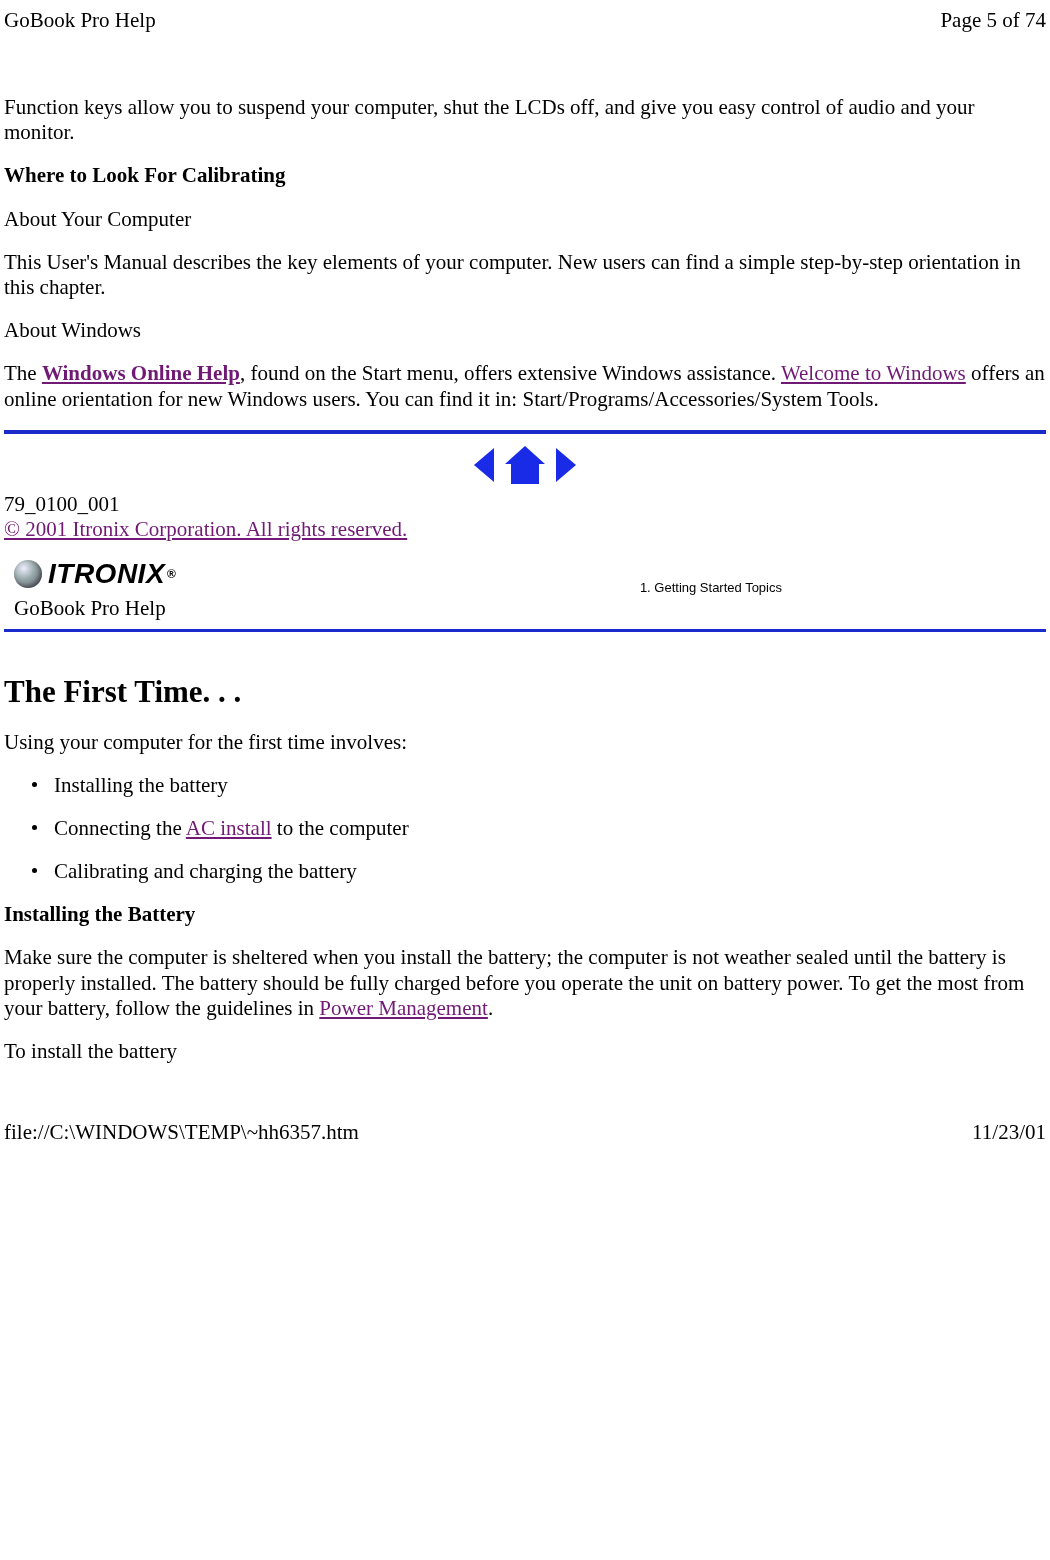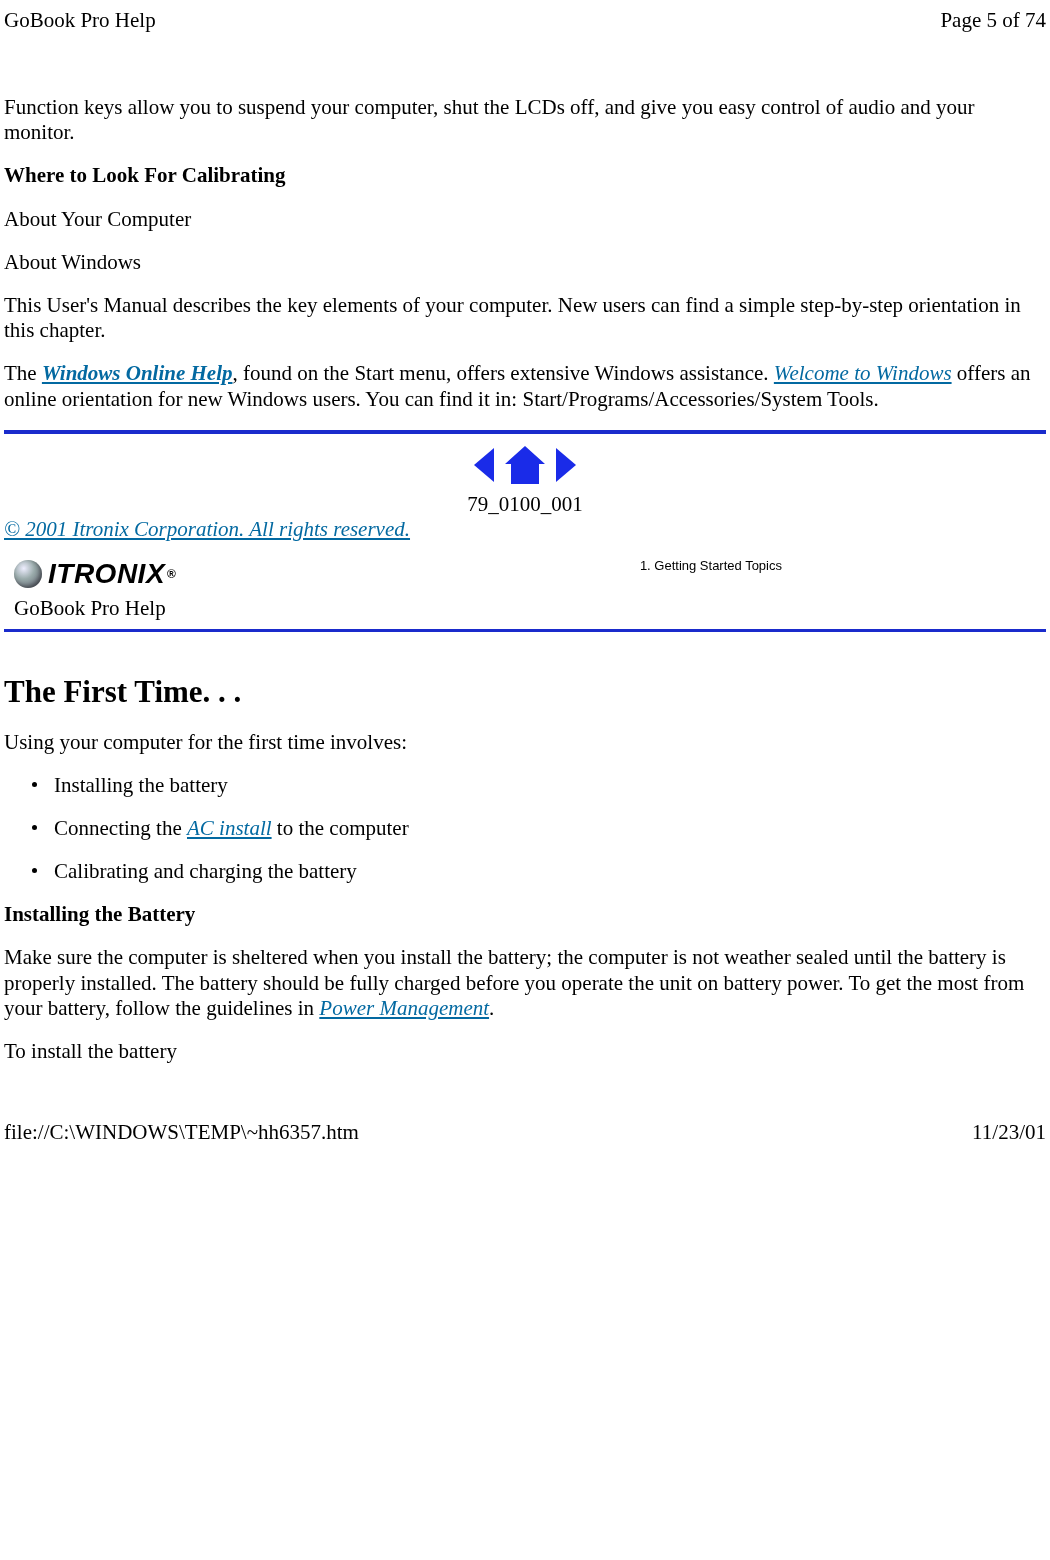--- a/index.html
+++ b/index.html
@@ -22,51 +22,49 @@
     }
     p {
       margin: 0 0 18px 0;
       line-height: 1.2;
     }
     .section-sub {
       font-weight: bold;
       margin: 0 0 18px 0;
     }
     a.blue {
-      color: #0369a1;
+      color: #701a75;
       text-decoration: underline;
-      font-style: italic;
     }
     hr.thick {
       border: none;
       border-top: 4px solid #1a2bcc;
       margin: 12px 0 8px 0;
     }
     hr.thick2 {
       border: none;
       border-top: 3px solid #1a2bcc;
       margin: 6px 0 8px 0;
     }
     .nav-icons {
       text-align: center;
       margin: 10px 0 6px 0;
     }
     .nav-icons svg {
       vertical-align: middle;
     }
     .doc-id {
       margin: 4px 0 0 0;
-      text-align: center;
     }
     .copyright-line {
       margin: 0 0 10px 0;
     }
     .logo-row {
       display: flex;
-      align-items: flex-start;
+      align-items: center;
       justify-content: space-between;
       padding: 6px 4px 2px 10px;
     }
     .logo-block {
       display: flex;
       flex-direction: column;
     }
     .itronix-logo {
       display: flex;
       align-items: center;
@@ -145,23 +143,23 @@
 </div>
 
 <div class="content">
   <div style="height:56px"></div>
   <p>Function keys allow you to suspend your computer, shut the LCDs off, and give you easy control of audio and your monitor.</p>
 
   <p class="section-sub">Where to Look For Calibrating</p>
 
   <p>About Your Computer</p>
 
+  <p>This User's Manual describes the key elements of your computer. New users can find a simple step-by-step orientation in this chapter.</p>
+
   <p>About Windows</p>
-
-  <p>This User's Manual describes the key elements of your computer. New users can find a simple step-by-step orientation in this chapter.</p>
 
   <p>
     <span>The </span><a href="#" class="blue" style="font-weight:bold">Windows Online Help</a><span>, found on the Start menu, offers extensive Windows assistance.  </span><a href="#" class="blue">Welcome to Windows</a><span> offers an online orientation for new Windows users.  You can find it in:  Start/Programs/Accessories/System Tools.</span>
   </p>
 
   <hr class="thick">
 
   <div class="nav-icons">
     <svg width="30" height="42">
       <polygon points="26,4 26,38 6,21" fill="#1a2be8"></polygon>

